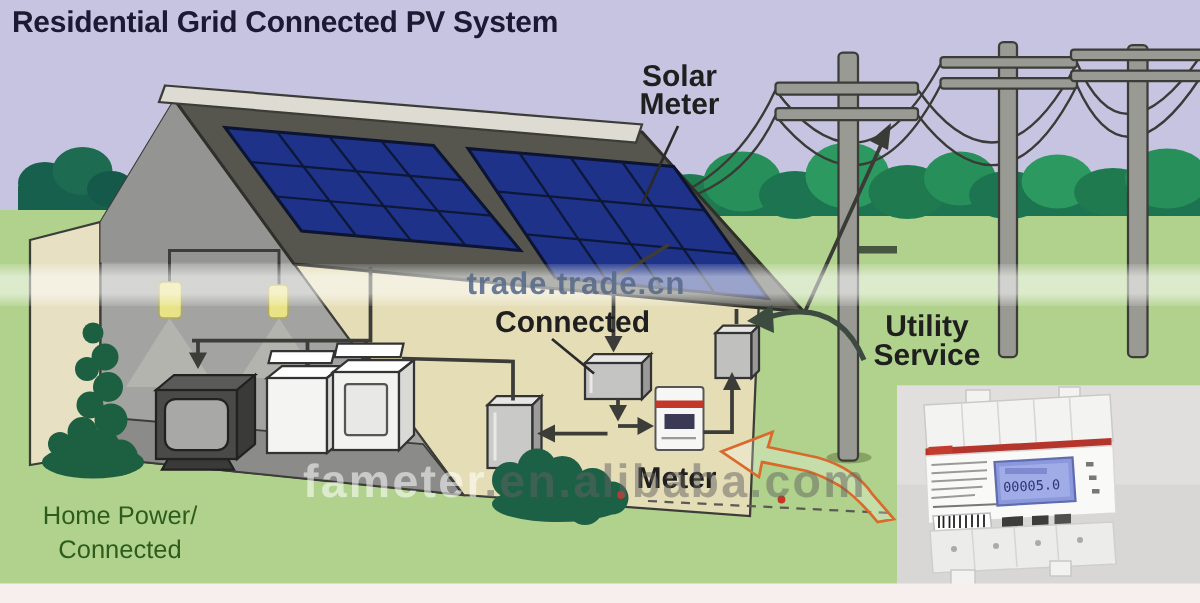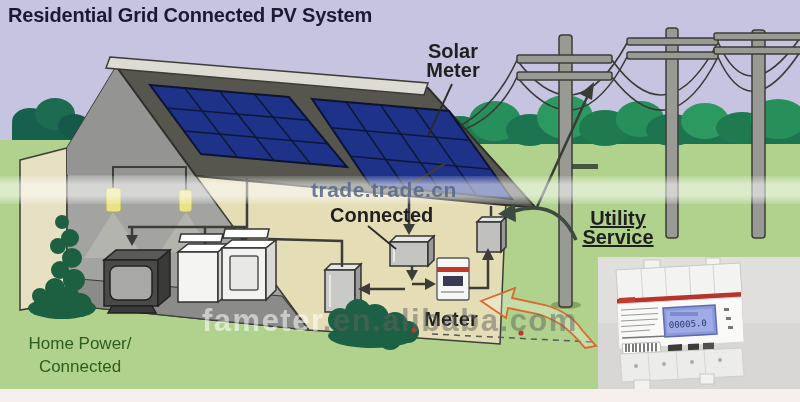--- a/index.html
+++ b/index.html
@@ -5,21 +5,21 @@
   html,body{margin:0;padding:0;background:#ffffff;}
   #stage{position:relative;width:800px;height:402px;overflow:hidden;
          font-family:"Liberation Sans",sans-serif;background:#c7c4e2;}
   #stage svg{position:absolute;left:0;top:0;}
   .ov{position:absolute;white-space:nowrap;}
   .page-title{left:8px;top:4px;font-size:20px;font-weight:bold;color:#1a1a33;letter-spacing:-0.2px;}
   .lbl{font-size:20px;font-weight:bold;color:#1f1f1f;line-height:19px;text-align:center;}
   .lbl-solar{left:410px;top:42px;width:86px;}
   .lbl-inverter{left:330px;top:206px;}
   .lbl-meter{left:419px;top:287px;width:64px;margin-top:23px;}
-  .lbl-utility{left:572px;top:209px;width:92px;text-decoration:underline;}
+  .lbl-utility{left:572px;top:209px;width:92px;}
   .lbl-home{left:10px;top:332px;width:140px;font-size:17px;font-weight:normal;
             color:#2e5c1e;line-height:23px;text-align:center;}
   .wm-trade{left:311px;top:178px;font-size:21px;font-weight:bold;
             color:rgba(86,106,138,0.88);letter-spacing:0.5px;}
   .wm-bottom{left:202px;top:303px;font-size:31px;font-weight:bold;letter-spacing:1.5px;}
   .wm-bottom .wm-white{color:rgba(255,255,255,0.55);}
   .wm-bottom .wm-gray{color:rgba(98,98,98,0.5);}
 </style>
 </head>
 <body>

